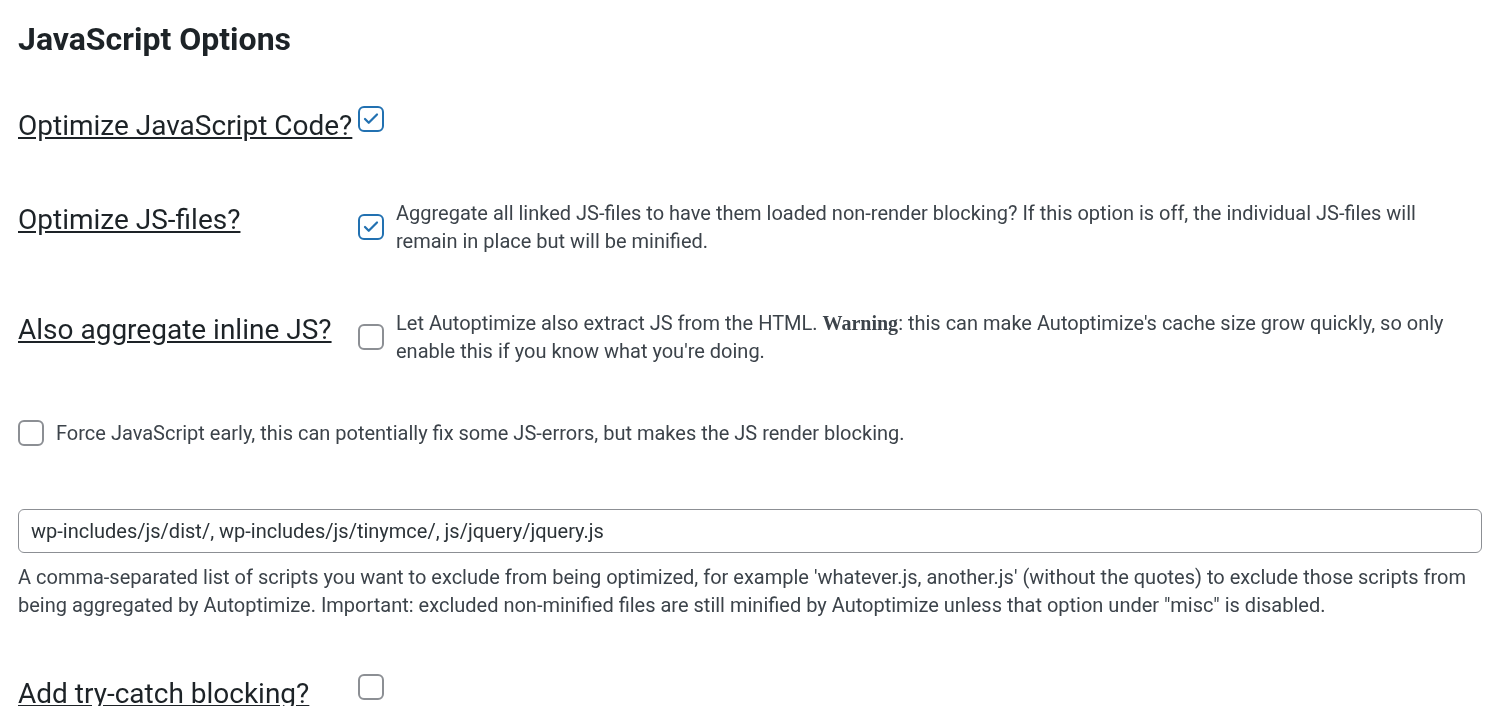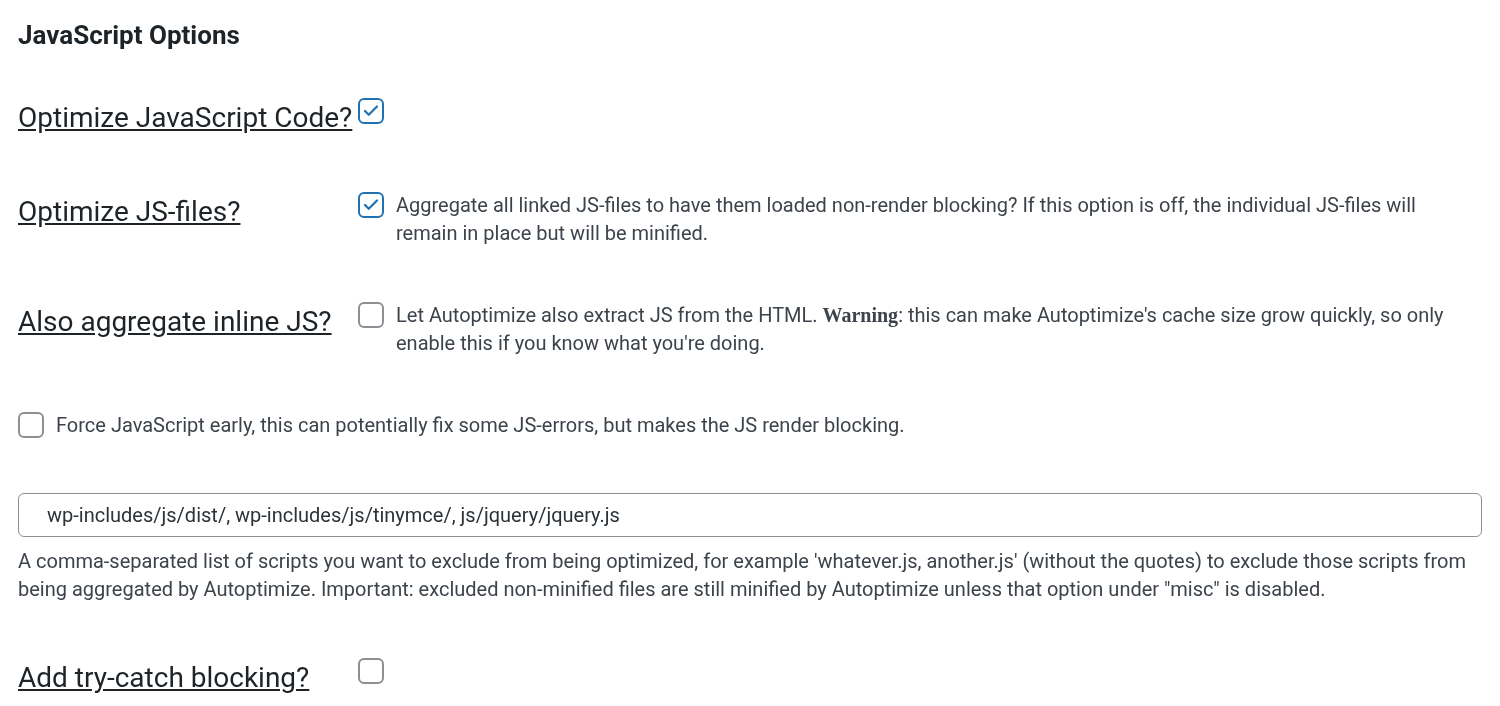--- a/index.html
+++ b/index.html
@@ -5,42 +5,42 @@
     * { box-sizing: border-box; margin: 0; padding: 0; }
     body {
       font-family: -apple-system, BlinkMacSystemFont, "Segoe UI", Roboto, Helvetica, Arial, sans-serif;
       background: #fff;
       color: #1d2327;
       padding: 18px 18px 28px 18px;
       font-size: 20px;
       line-height: 1.35;
     }
     h2.section-title {
-      font-size: 26px;
+      font-size: 32px;
       font-weight: 700;
       color: #1d2327;
       margin-bottom: 44px;
     }
     .row {
       display: flex;
       align-items: flex-start;
       margin-bottom: 54px;
     }
     .row:last-child { margin-bottom: 0; }
     .label-col {
       flex: 0 0 340px;
       padding-top: 2px;
       color: #1d2327;
       font-size: 28px;
       text-decoration: underline;
     }
     .field-col {
       flex: 1;
       display: flex;
-      align-items: flex-start;
+      align-items: center;
       gap: 12px;
     }
     .field-col.column {
       flex-direction: column;
       align-items: stretch;
       gap: 10px;
     }
     .desc {
       color: #3c434a;
       font-size: 20px;
@@ -62,27 +62,28 @@
     }
     .checkbox.checked {
       border-color: #2271b1;
     }
     .checkbox.checked svg { display: block; }
     .checkbox svg { display: none; width: 18px; height: 18px; }
     .checkbox.checked svg path { stroke: #2271b1; }
     .text-input {
       width: 100%;
       font-size: 20px;
-      padding: 9px 28px;
+      padding: 9px 12px;
       border: 1px solid #8c8f94;
       border-radius: 6px;
       background: #fff;
       color: #2c3338;
       font-family: inherit;
       outline: none;
+      margin-top: 8px;
     }
   </style>
 </head>
 <body>
 
 <h2 class="section-title">JavaScript Options</h2>
 
 <div class="row">
   <div class="label-col">Optimize JavaScript Code?</div>
   <div class="field-col">

